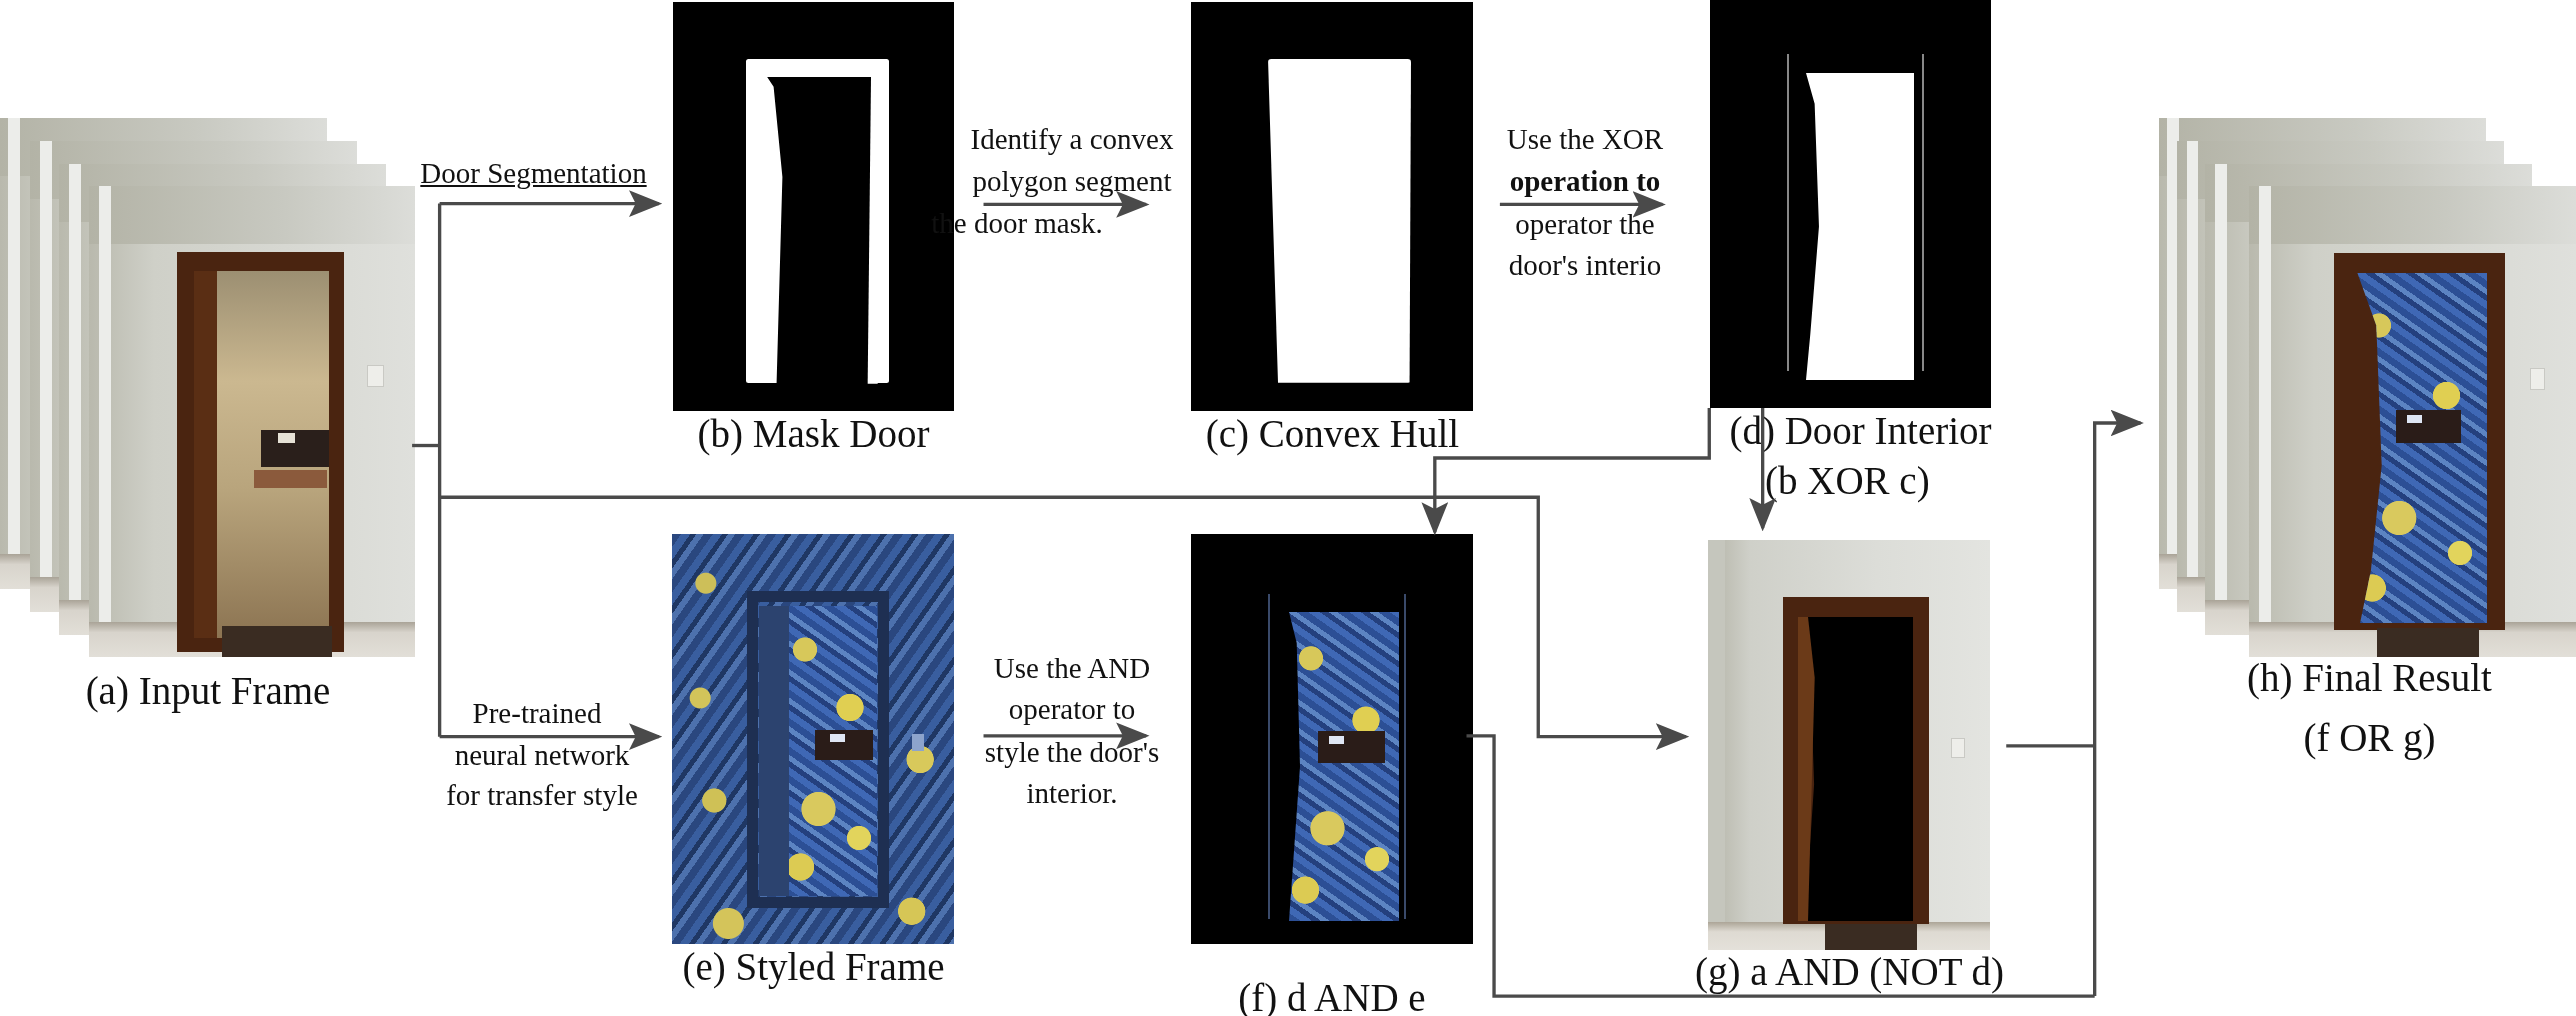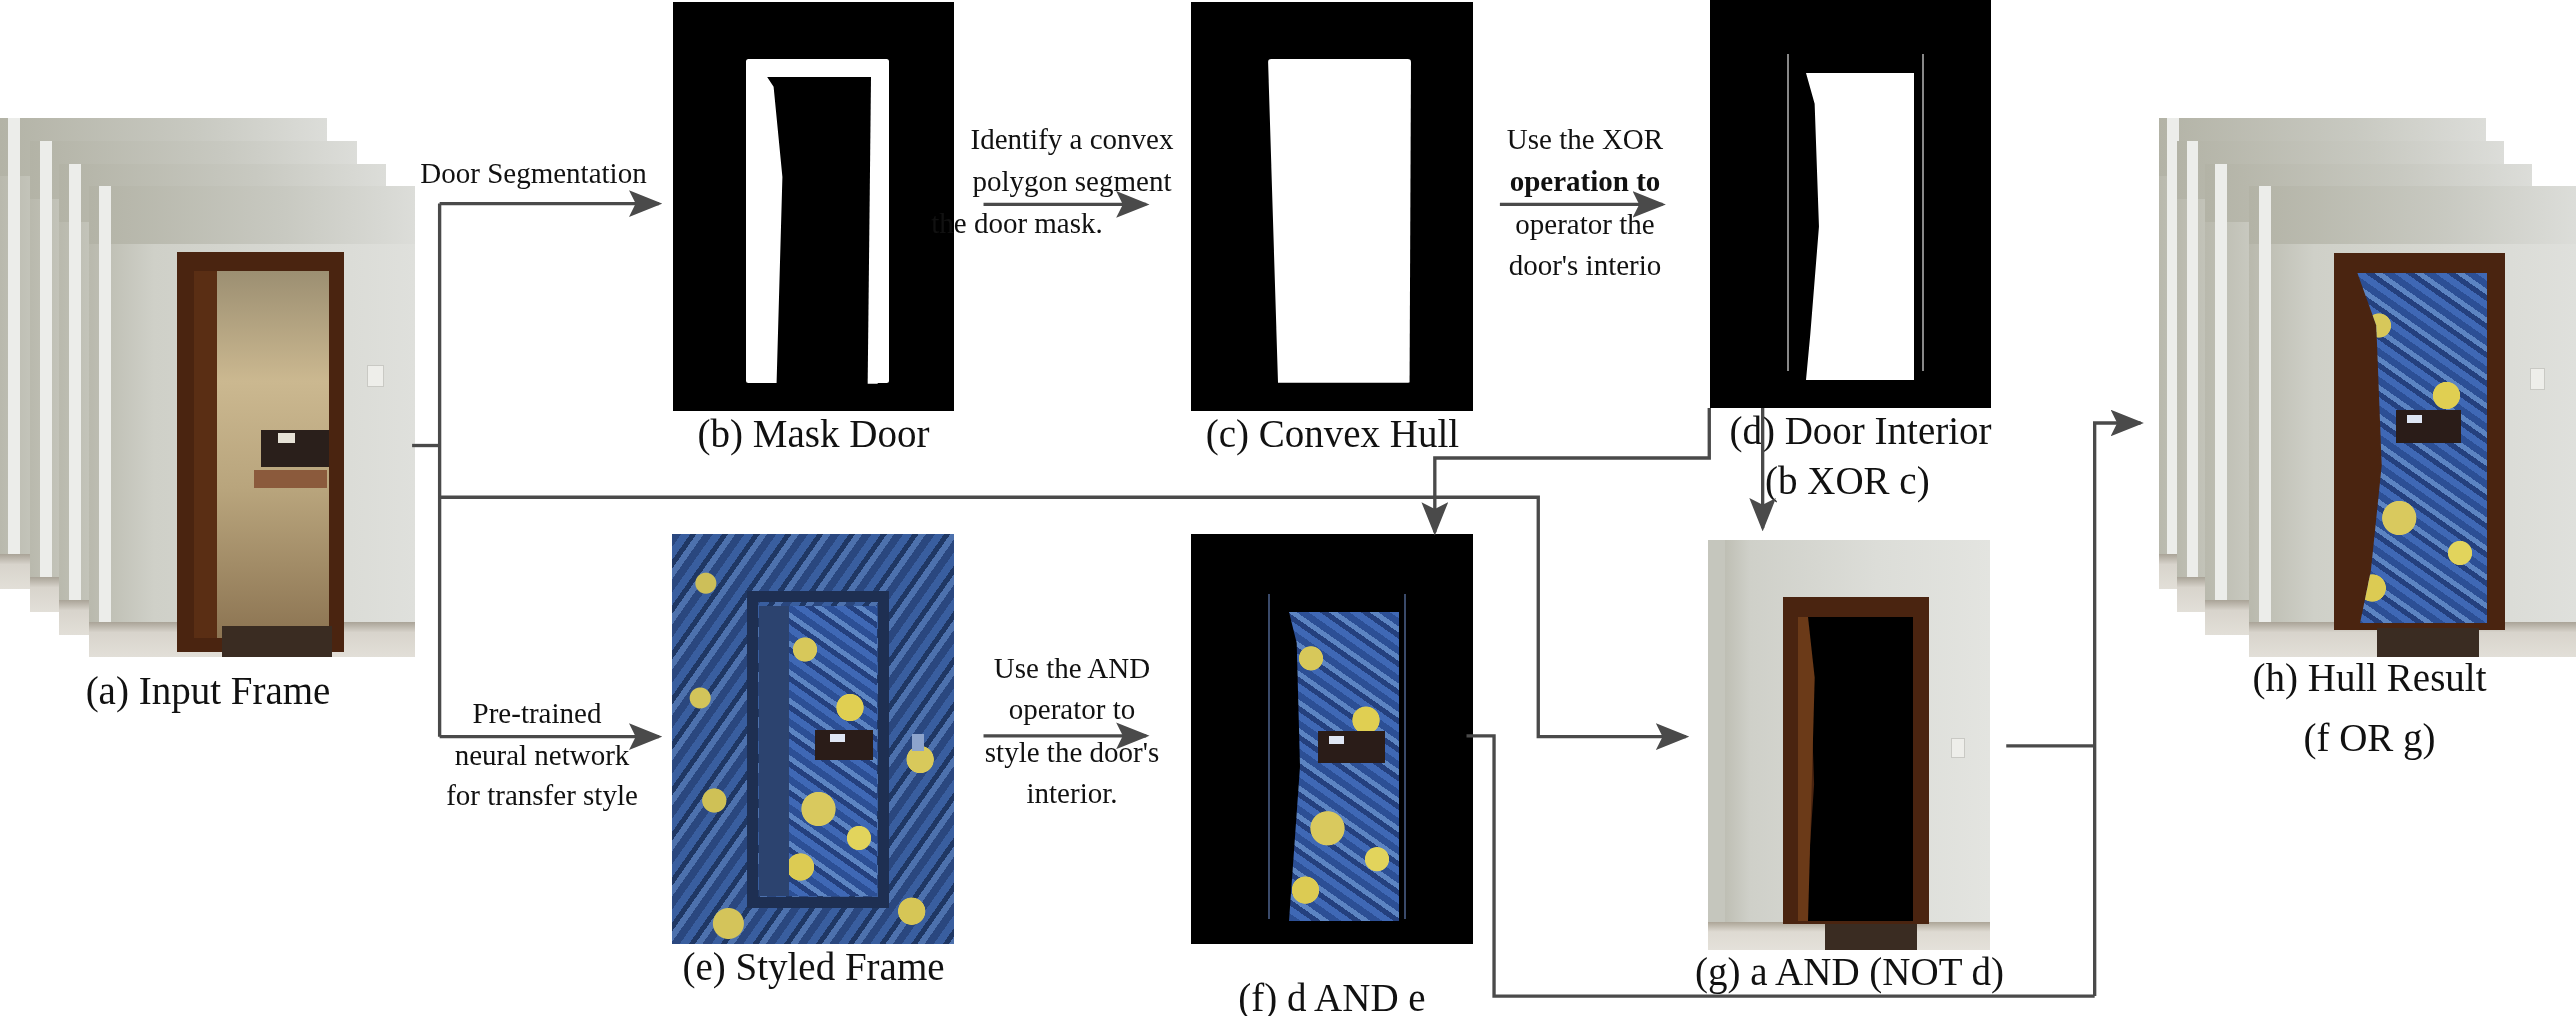--- a/index.html
+++ b/index.html
@@ -152,24 +152,24 @@
       <div class="pillar" style="left:10px;"></div>
       <div class="floor"></div>
     <div class="doorframe" style="left:85px;top:67px;width:171px;height:377px;"></div>
     <div class="abs starry" style="left:103px;top:87px;width:135px;height:350px;clip-path:polygon(4% 0,100% 0,100% 100%,6% 100%,14% 85%,22% 55%,18% 15%);"></div>
     <div class="abs" style="left:147px;top:224px;width:65px;height:33px;background:#2a1c18;"></div>
     <div class="abs" style="left:158px;top:229px;width:15px;height:8.3px;background:#dfe6f4;"></div>
     <div class="switch" style="left:281px;top:182px;width:13.3px;height:20px;"></div>
     <div class="mat" style="left:128px;top:442px;width:102px;height:29px;"></div>
   </div>
 </div>
-<div class="caption" style="left:2186px;top:654px;width:367px;">(h) Hull Result</div>
+<div class="caption" style="left:2186px;top:654px;width:367px;">(h) Final Result</div>
 <div class="caption" style="left:2186px;top:714px;width:367px;">(f OR g)</div>
 
-<div class="note" style="left:400px;top:152px;width:267px;">Door Segmentation</div>
+<div class="note" style="left:400px;top:152px;width:267px;text-decoration:underline;">Door Segmentation</div>
 
 <div>
   <div class="note" style="left:951px;top:118px;width:242px;">Identify a convex</div>
   <div class="note" style="left:951px;top:160px;width:242px;">polygon segment</div>
   <div class="note" style="left:896px;top:202px;width:242px;">the door mask.</div>
 </div>
 
 <div>
   <div class="note" style="left:1468px;top:118px;width:234px;">Use the XOR</div>
   <div class="note" style="left:1468px;top:160px;width:234px;font-weight:bold;">operation to</div>

